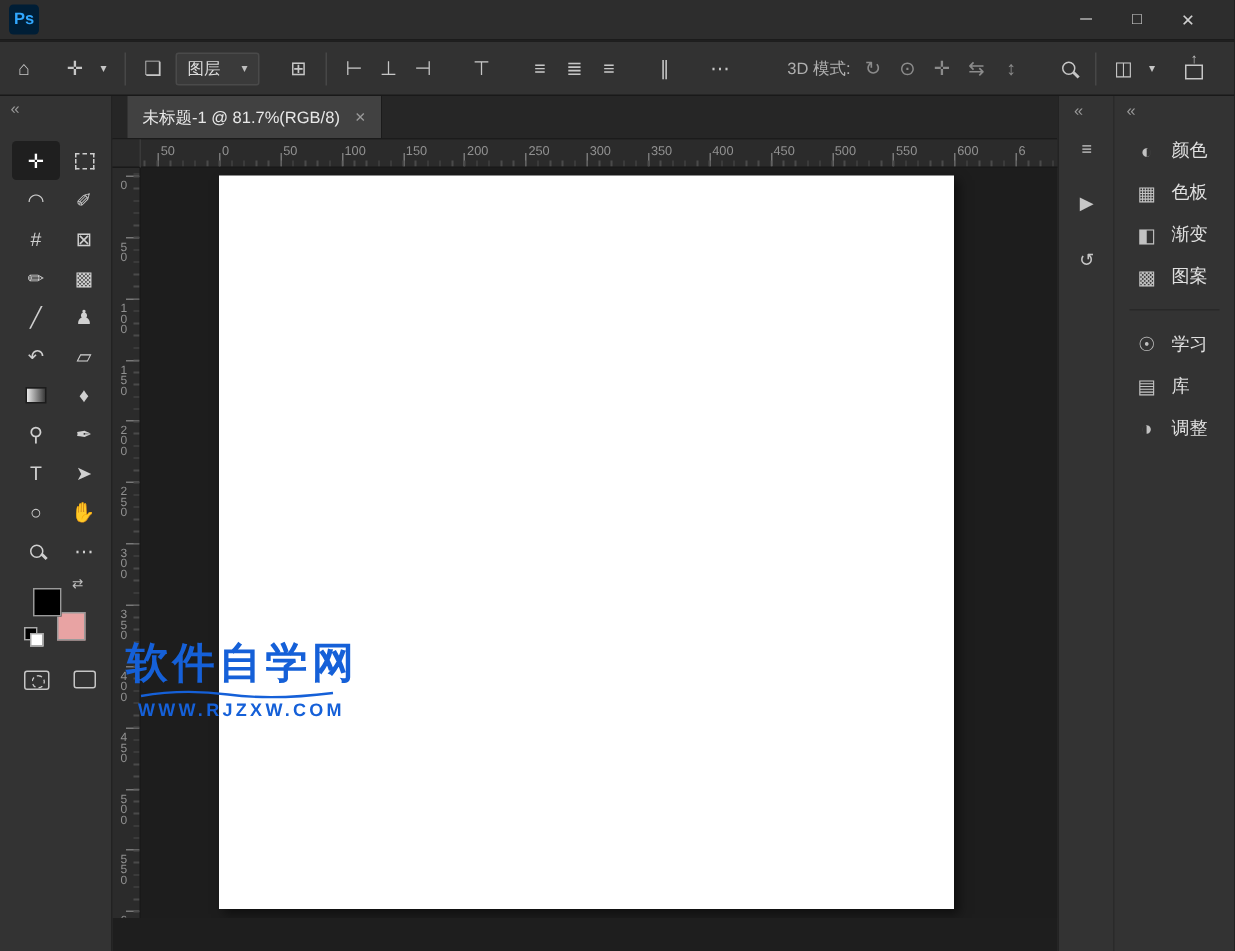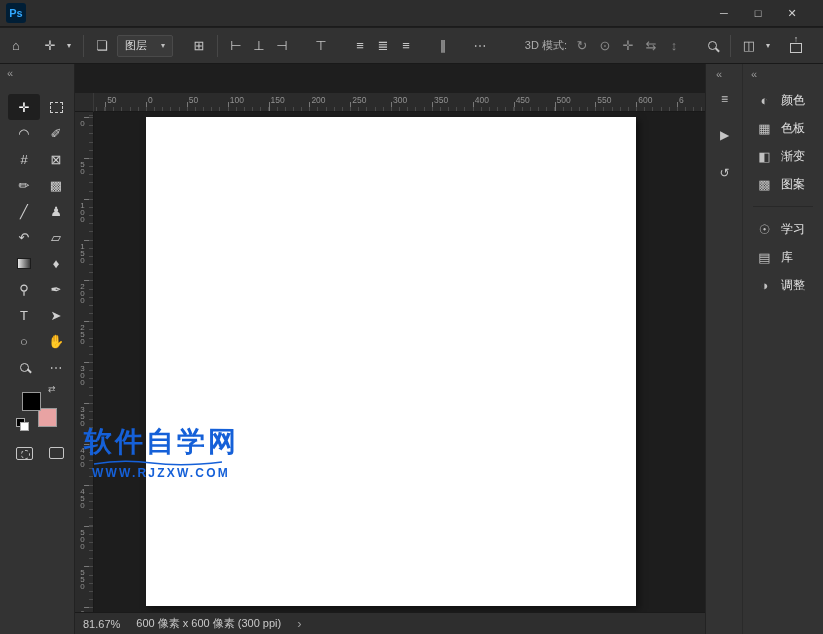--- a/index.html
+++ b/index.html
@@ -219,20 +219,26 @@
     <div class="extra-grid">
       <div class="tool">
           <span class="shape-quickmask"></span>
         </div>
       <div class="tool">
           <span class="shape-screenmode"></span>
         </div>
     </div>
   </div>
 
+  <div class="tabbar">
+    <div class="doc-tab">
+      <span>未标题-1 @ 81.7%(RGB/8)</span>
+      <span class="tab-close">×</span>
+    </div>
+  </div>
 
   <div class="ruler-corner"></div>
   <div class="h-ruler">
       <div class="h-major-tick" style="left: 30.15px;"></div>
       <span class="rlabel" style="left: 32.15px;">50</span>
       <div class="h-major-tick" style="left: 71px;"></div>
       <span class="rlabel" style="left: 73px;">0</span>
       <div class="h-major-tick" style="left: 111.85px;"></div>
       <span class="rlabel" style="left: 113.85px;">50</span>
       <div class="h-major-tick" style="left: 152.7px;"></div>
@@ -294,25 +300,20 @@
   </div>
 
   <div class="watermark" style="color: rgb(21, 96, 216);">
     <div class="wm1">软件自学网</div>
     <svg class="wm-wave" width="132" height="8" viewBox="0 0 132 8">
       <path class="wm-wave-path" d="M2 5 Q 30 0 60 4 T 130 3" fill="none" stroke-width="1.6" stroke="#1560d8"></path>
     </svg>
     <div class="wm2">WWW.RJZXW.COM</div>
   </div>
 
-  <div class="statusbar">
-    <span>81.67%</span>
-    <span>600 像素 x 600 像素 (300 ppi)</span>
-    <span class="chev">›</span>
-  </div>
 
   <div class="rail">
     <div class="collapse">«</div>
   <div class="rail-icon" style="top: 22px;">≡</div>
       <div class="rail-icon" style="top: 58px;">▶</div>
       <div class="rail-icon" style="top: 96px;">↺</div>
     </div>
 
   <div class="panels">
     <div class="collapse">«</div>

